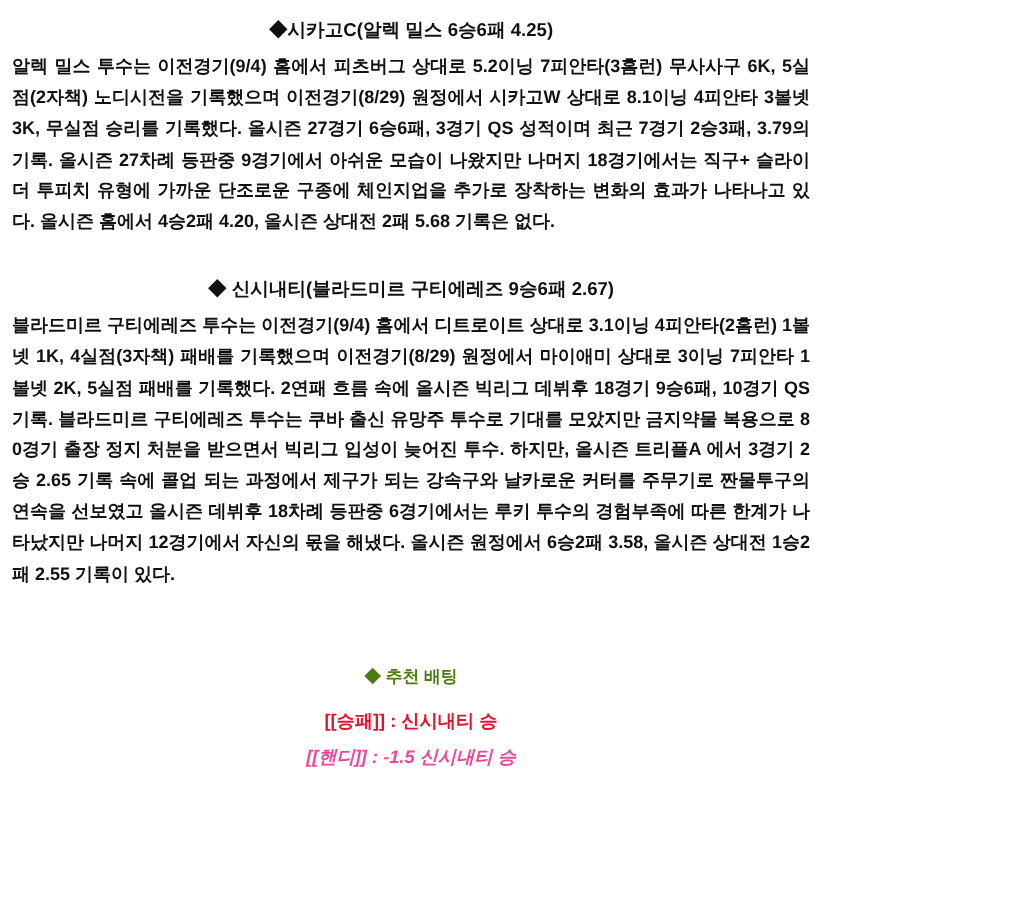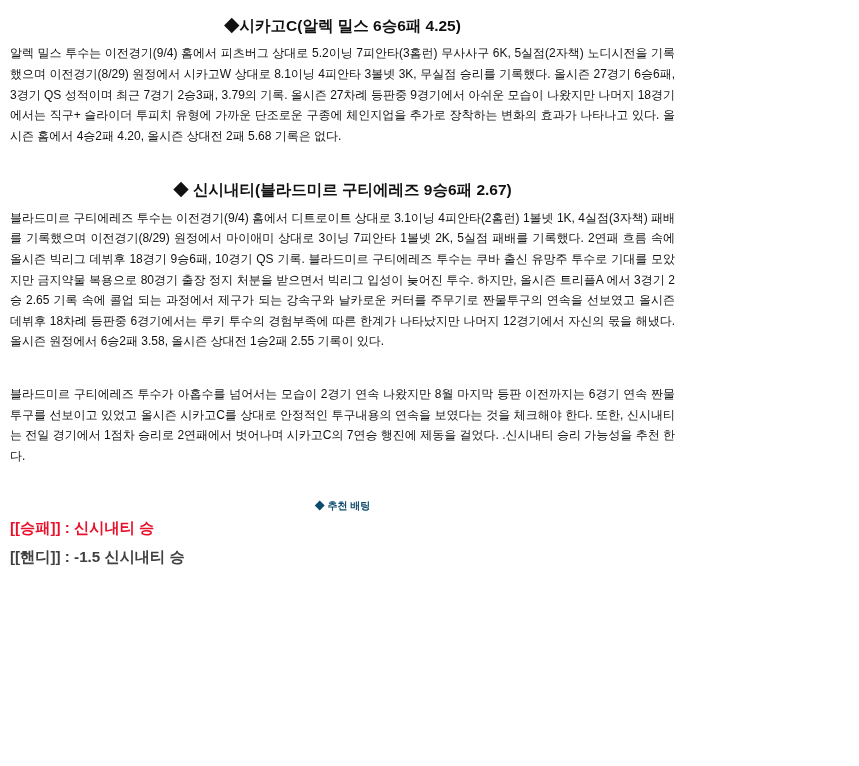--- a/index.html
+++ b/index.html
@@ -26,38 +26,38 @@
     text-align: center;
     font-weight: bold;
     font-size: 15.5px;
     line-height: 1.5;
     margin: 0 0 6px 0;
     color: #111111;
   }
   .body-text {
     text-align: justify;
     text-justify: inter-character;
-    font-size: 12px;
+    font-size: 15px;
     line-height: 1.72;
-    font-weight: normal;
+    font-weight: bold;
     margin: 0;
     color: #111111;
     word-break: break-all;
   }
   .spacer-lg { height: 28px; }
 
   .betting-heading {
     text-align: center;
     font-weight: bold;
-    font-size: 10px;
-    margin: 0 0 0 0;
-    color: #0c4a6e;
+    font-size: 14px;
+    margin: 0 0 14px 0;
+    color: #4d7c0f;
   }
   .bet-line {
-    text-align: left;
+    text-align: center;
     font-weight: bold;
     font-size: 15.2px;
     line-height: 1.95;
     color: #e8102a;
     margin: 0;
   }
 </style>
 </head>
 <body>
 
@@ -71,24 +71,23 @@
   <div class="spacer-lg"></div>
 
   <div class="section">
     <p class="heading">◆ 신시내티(블라드미르 구티에레즈 9승6패 2.67)</p>
     <p class="body-text">블라드미르 구티에레즈 투수는 이전경기(9/4) 홈에서 디트로이트 상대로 3.1이닝 4피안타(2홈런) 1볼넷 1K, 4실점(3자책) 패배를 기록했으며 이전경기(8/29) 원정에서 마이애미 상대로 3이닝 7피안타 1볼넷 2K, 5실점 패배를 기록했다. 2연패 흐름 속에 올시즌 빅리그 데뷔후 18경기 9승6패, 10경기 QS 기록. 블라드미르 구티에레즈 투수는 쿠바 출신 유망주 투수로 기대를 모았지만 금지약물 복용으로 80경기 출장 정지 처분을 받으면서 빅리그 입성이 늦어진 투수. 하지만, 올시즌 트리플A 에서 3경기 2승 2.65 기록 속에 콜업 되는 과정에서 제구가 되는 강속구와 날카로운 커터를 주무기로 짠물투구의 연속을 선보였고 올시즌 데뷔후 18차례 등판중 6경기에서는 루키 투수의 경험부족에 따른 한계가 나타났지만 나머지 12경기에서 자신의 몫을 해냈다. 올시즌 원정에서 6승2패 3.58, 올시즌 상대전 1승2패 2.55 기록이 있다.</p>
   </div>
 
   <div class="spacer-lg"></div>
 
   <div class="section">
-    <p class="body-text">블라드미르 구티에레즈 투수가 아홉수를 넘어서는 모습이 2경기 연속 나왔지만 8월 마지막 등판 이전까지는 6경기 연속 짠물투구를 선보이고 있었고 올시즌 시카고C를 상대로 안정적인 투구내용의 연속을 보였다는 것을 체크해야 한다. 또한, 신시내티는 전일 경기에서 1점차 승리로 2연패에서 벗어나며 시카고C의 7연승 행진에 제동을 걸었다. .신시내티 승리 가능성을 추천 한다.</p>
   </div>
 
   <div class="spacer-lg"></div>
 
   <div class="section">
     <p class="betting-heading">◆ 추천 배팅</p>
     <p class="bet-line" style="color: rgb(232, 16, 42);">[[승패]] : 신시내티 승</p>
-    <p class="bet-line" style="color: #404040;">[[핸디]] : -1.5 신시내티 승</p>
+    <p class="bet-line" style="color: #ec4899; font-style: italic;">[[핸디]] : -1.5 신시내티 승</p>
   </div>
 
 </div>
 
 </body></html>

